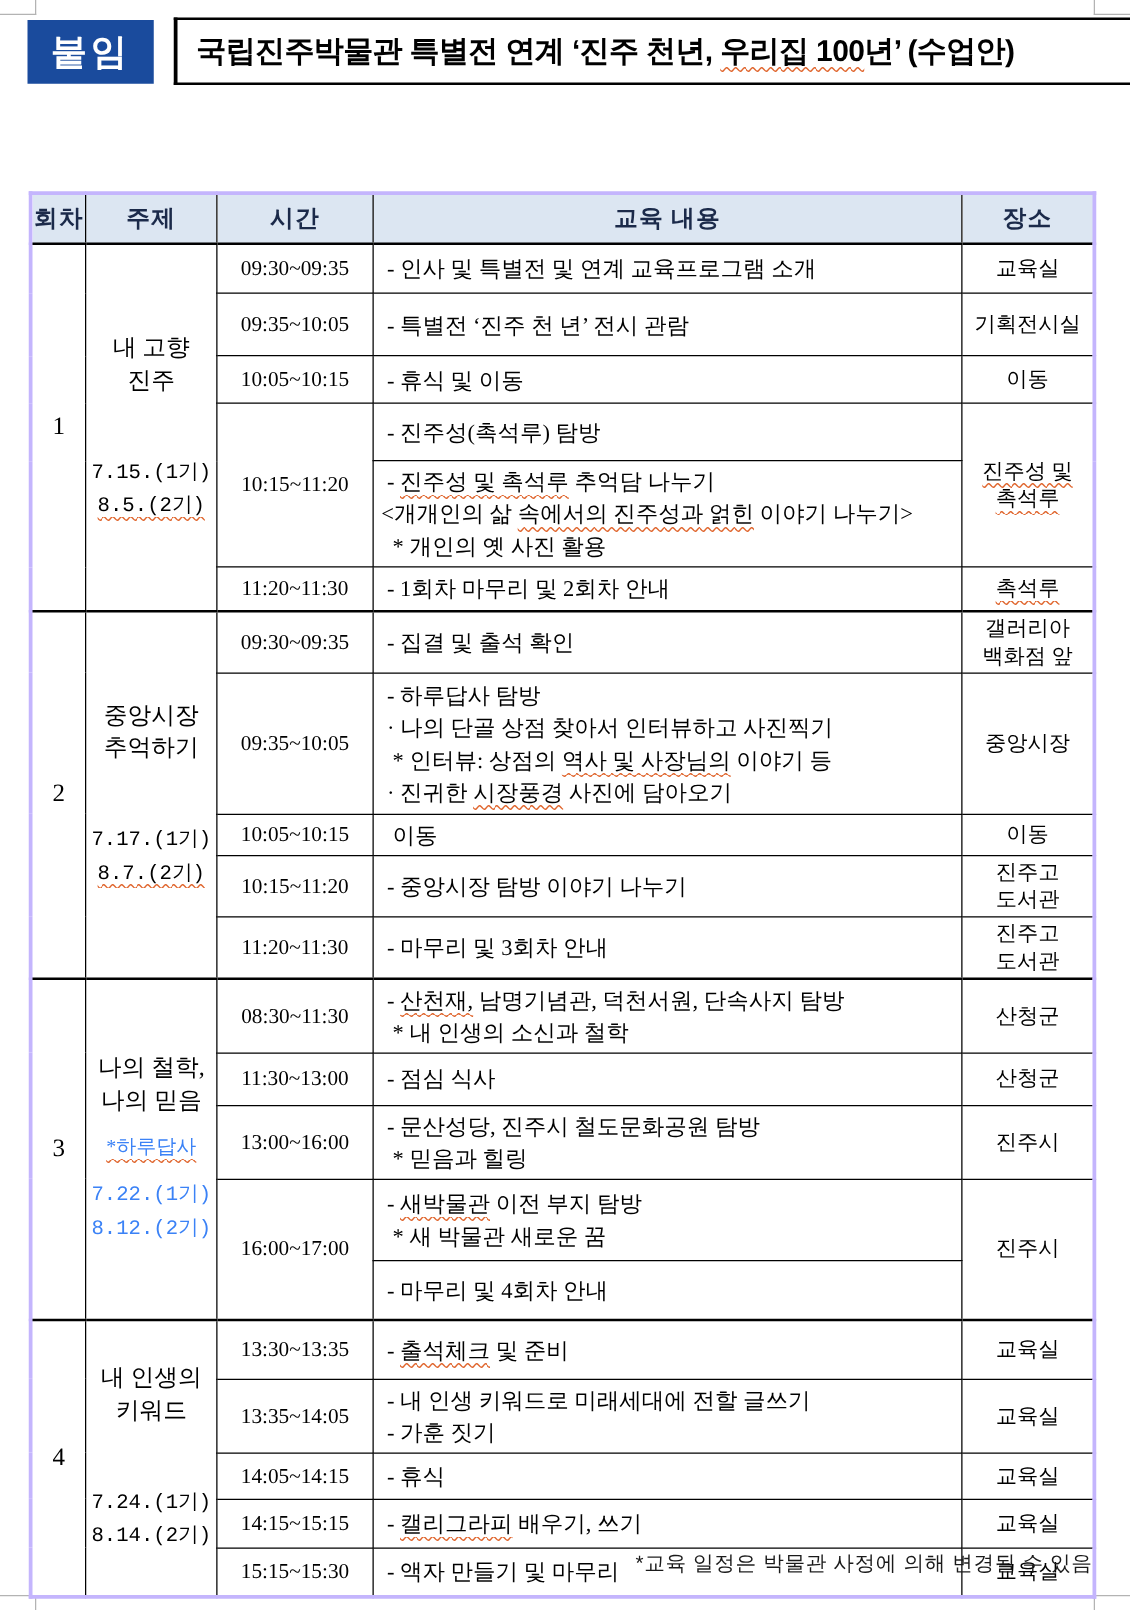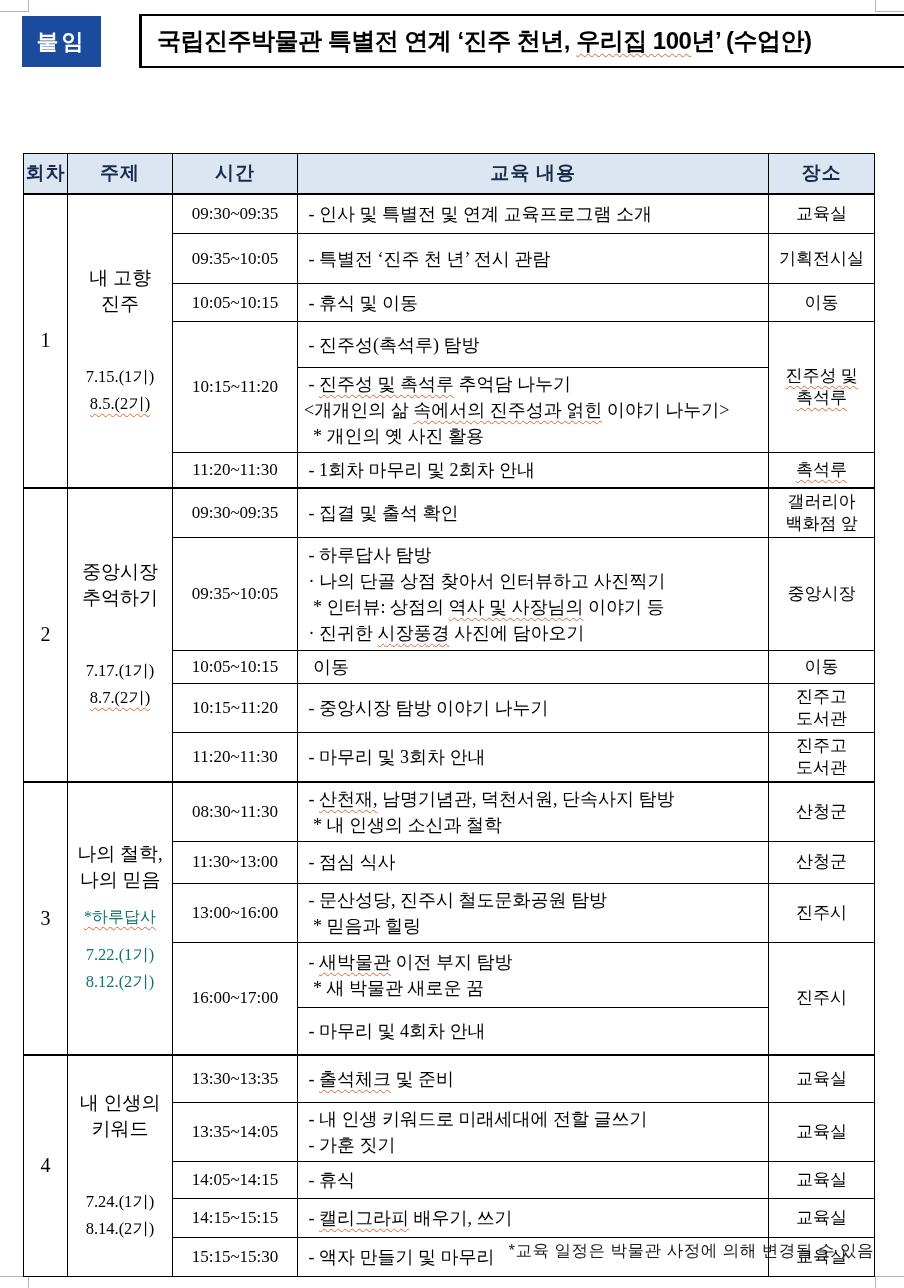--- a/index.html
+++ b/index.html
@@ -10,52 +10,52 @@
   }
   
   .mark{position:absolute;width:28px;height:11px;border:0 solid #b3b3b3;}
   .mark.tl{left:0;top:0;border-bottom-width:1px;border-right-width:1px;}
   .mark.tr{right:0;top:0;border-bottom-width:1px;border-left-width:1px;}
   .mark.bl{left:0;bottom:0;border-top-width:1px;border-right-width:1px;}
   .mark.br{right:0;bottom:0;border-top-width:1px;border-left-width:1px;}
 
   
   .badge{
-    position:absolute;left:22px;top:16px;width:79px;height:51px;
+    position:absolute;left:22px;top:16px;width:101px;height:51px;
     background:#1a4b9d;color:#fff;display:flex;align-items:center;justify-content:center;
-    font-family:"Liberation Sans","DejaVu Sans",sans-serif;font-weight:bold;font-size:22px;letter-spacing:3px;
+    font-family:"Liberation Sans","DejaVu Sans",sans-serif;font-weight:bold;font-size:29px;letter-spacing:3px;
   }
   .hdr-title{
     position:absolute;left:139px;right:0;top:14px;height:54px;
     border-top:2px solid #000;border-bottom:2px solid #000;border-left:3px solid #000;
     display:flex;align-items:center;padding-left:15px;box-sizing:border-box;
     font-family:"Liberation Sans","DejaVu Sans",sans-serif;font-weight:bold;font-size:24px;letter-spacing:-0.5px;
     white-space:pre;
   }
 
   
   table.sched{
     position:absolute;left:23px;top:153px;width:851px;
     border-collapse:collapse;table-layout:fixed;
-    border:1px solid #c4b5fd;
+    border:3px solid #c4b5fd;
   }
   table.sched td,table.sched th{border:1px solid #000;overflow:hidden;box-sizing:border-box;}
   tr.sess td{border-top:2.5px solid #000;}
   th.hd{
     background:#dce6f2;color:#1b2a4a;font-weight:bold;font-size:19px;
     height:40px;text-align:center;vertical-align:middle;letter-spacing:1px;
   }
   td{vertical-align:middle;}
   td.no{font-size:20px;text-align:center;}
   td.topic{text-align:center;padding:0;}
   .topic-inner{display:flex;flex-direction:column;align-items:center;justify-content:center;height:100%;gap:46px;}
   .topic-name .cl{font-size:19px;line-height:26px;}
   .topic-extra .cl{font-size:16px;line-height:20px;}
-  .dates .cl{font-size:16.5px;line-height:27px;}
-  .blue{color:#0f766e;}
+  .dates .cl{font-size:16.5px;line-height:27px;font-family:Liberation Mono, monospace;}
+  .blue{color:#3b82f6;}
   td.time{font-size:17px;text-align:center;white-space:nowrap;}
   td.content{font-size:18px;text-align:left;padding:3px 6px 3px 6px;}
   td.content .cl{line-height:26px;white-space:pre-wrap;}
   td.place{font-size:17px;text-align:center;padding:2px;}
   td.place .cl{line-height:22px;white-space:pre;}
   .wavy{
     text-decoration-line:underline;text-decoration-style:wavy;
     text-decoration-color:#e0662e;text-decoration-thickness:1px;
     text-underline-offset:4px;
   }

